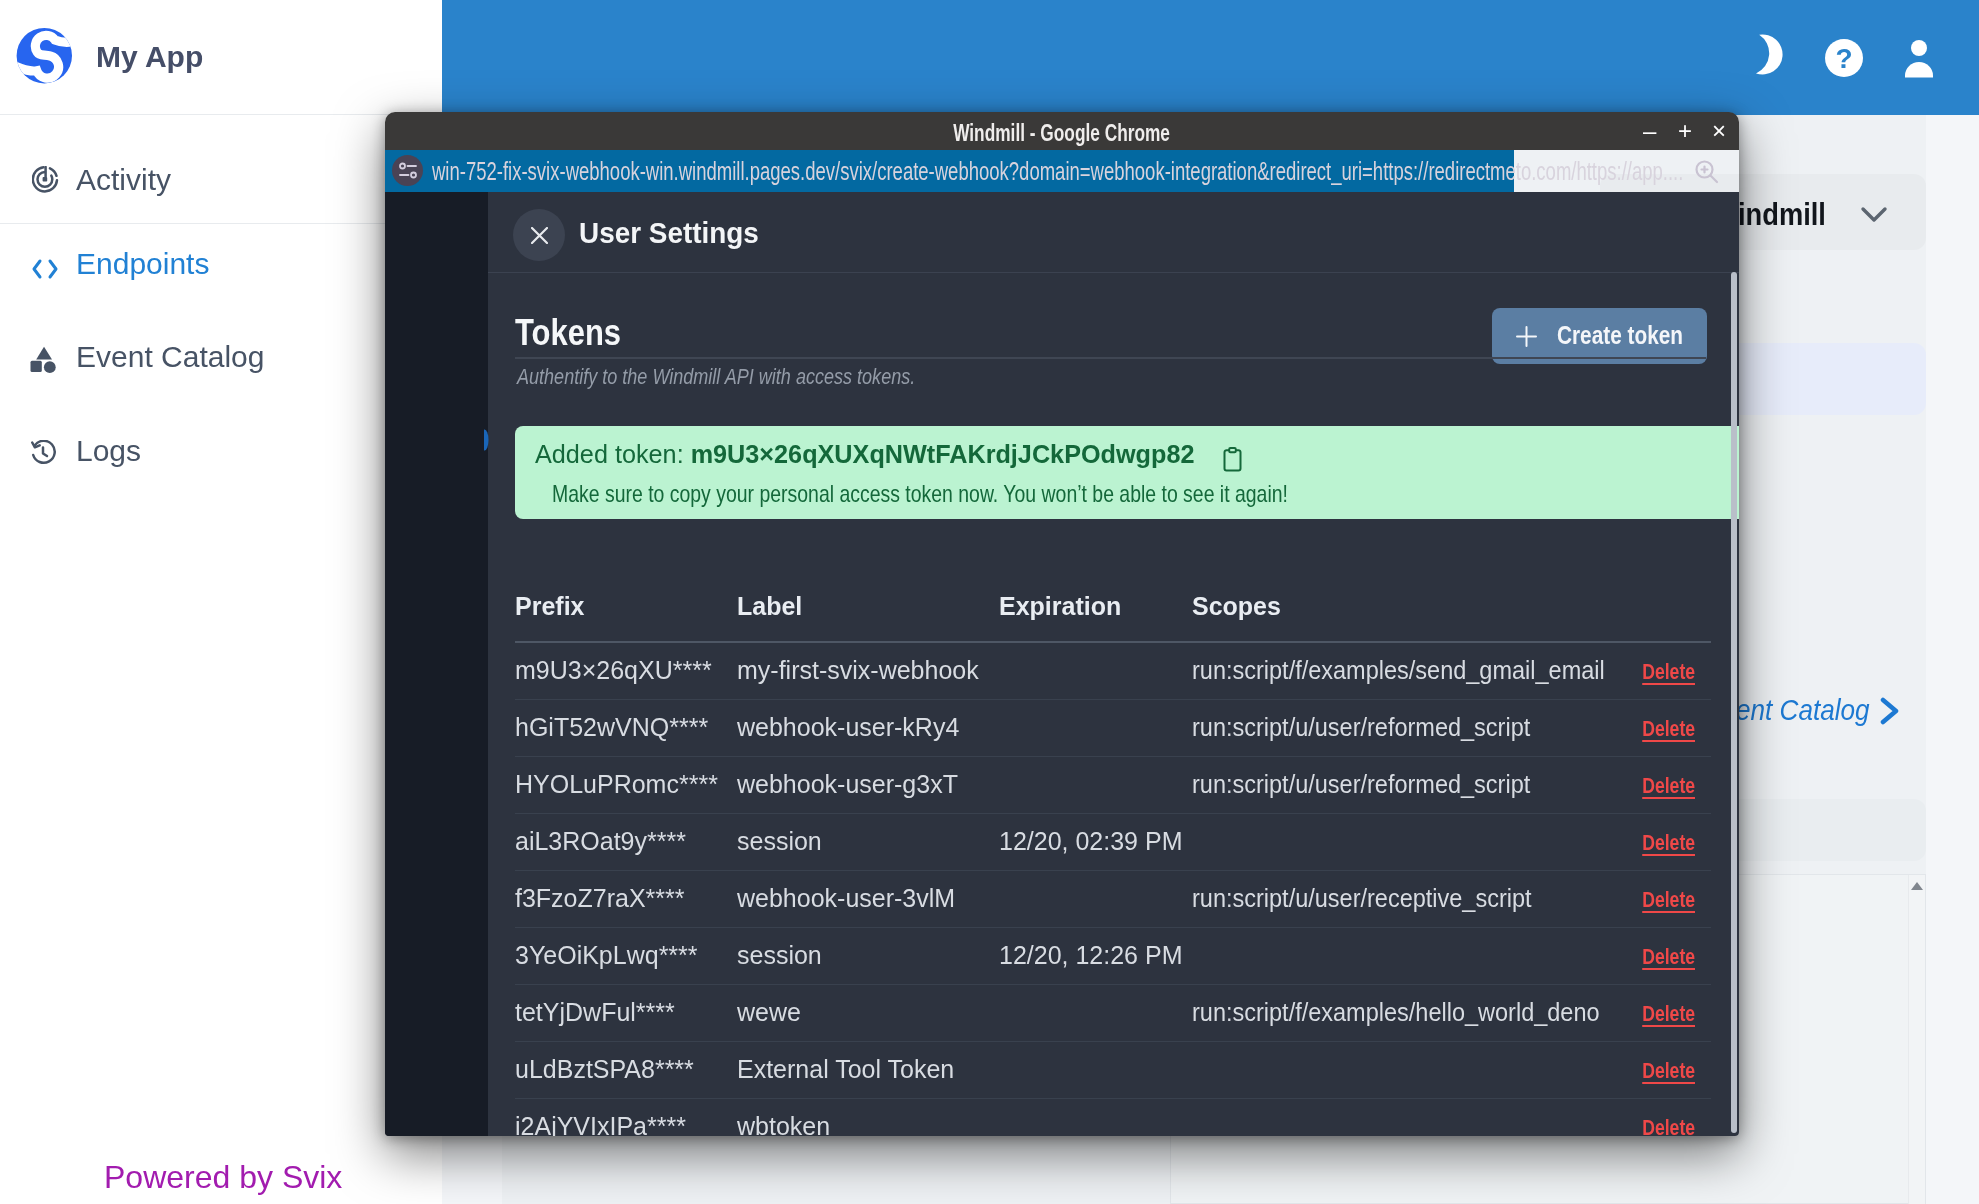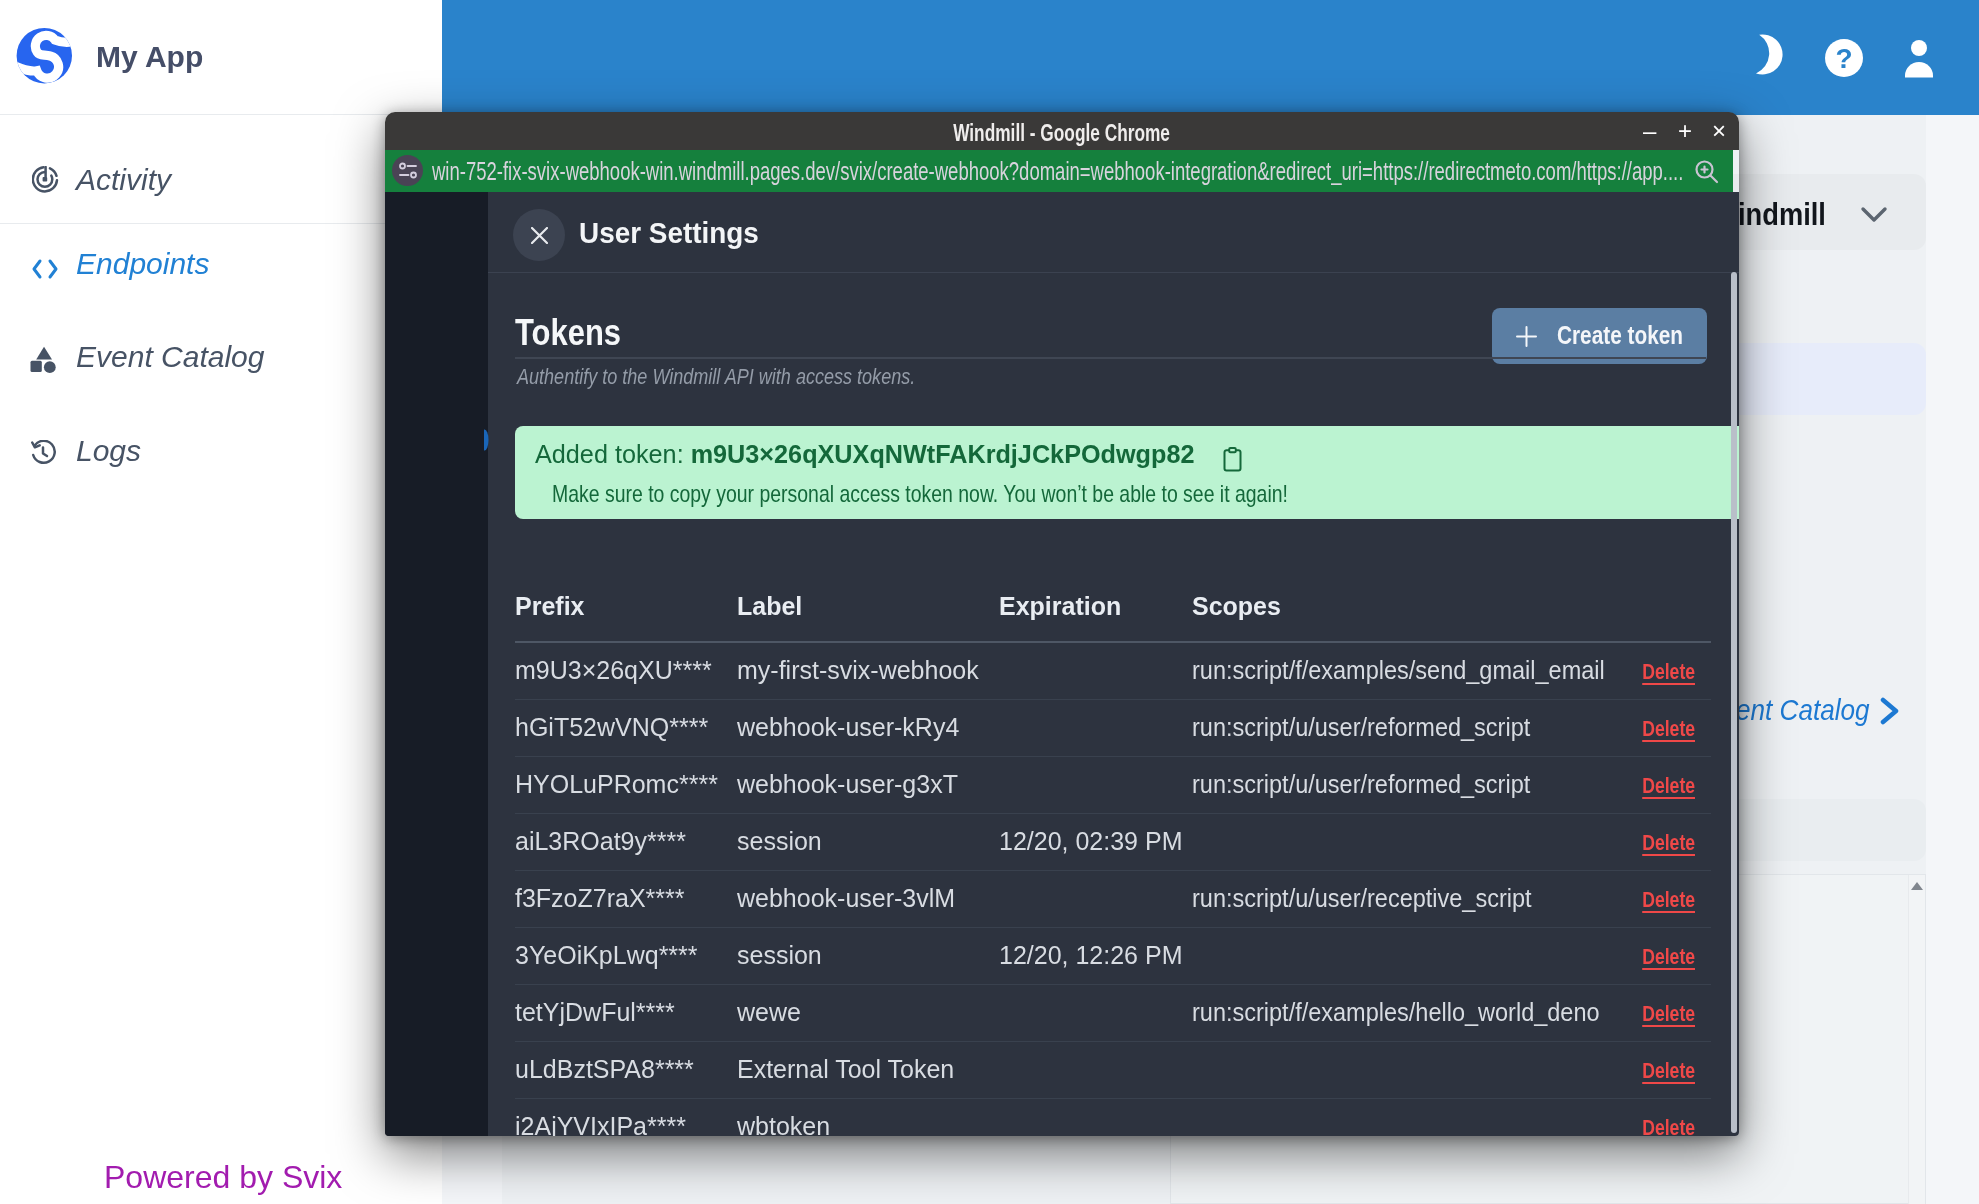--- a/index.html
+++ b/index.html
@@ -7,35 +7,35 @@
   .abs { position:absolute; }
   .sx { display:inline-block; transform-origin:0 50%; white-space:nowrap; }
 
   
   #topbar { left:442px; top:0; width:1537px; height:115px; background:#2a83cb; }
   #sidebar { left:0; top:0; width:442px; height:1204px; background:#fff; }
   .sdiv { position:absolute; left:0; width:442px; height:1px; background:#e8ebee; }
   #mainbg { left:442px; top:115px; width:1537px; height:1089px; background:#f4f6f9; }
   #contentpane { left:502px; top:115px; width:1424px; height:1089px; background:#eef1f4; }
 
-  .navitem { position:absolute; left:76px; font-size:30px; color:#475365;font-style:italic; }
+  .navitem { position:absolute; left:76px; font-size:30px; color:#475365; }
   .navblue { color:#2181d4; }
 
   
   .windbox { left:1600px; top:174px; width:326px; height:76px; background:#e8ebee; border-radius:12px; }
   .bluebox { left:1600px; top:343px; width:326px; height:72px; background:#e7ecfa; border-radius:12px; }
   .graybox2 { left:1600px; top:799px; width:326px; height:62px; background:#e9edf0; border-radius:12px; }
   .whitepanel { left:1170px; top:874px; width:756px; height:330px; background:#f0f3f5; border:1px solid #e2e6ea; }
   .ptrack { left:1908px; top:875px; width:17px; height:329px; background:#f2f4f6; border-left:1px solid #e7eaed; }
 
   
   #cwin { left:385px; top:112px; width:1354px; height:1024px; border-radius:10px 10px 4px 4px;
           box-shadow:0 18px 50px rgba(0,0,0,.5), 0 2px 14px rgba(0,0,0,.35); overflow:hidden; }
   #titlebar { left:0; top:0; width:1354px; height:38px; background:#3a3938; }
-  #urlbar { left:0; top:38px; width:1348px; height:42px; background:#15803d; }
+  #urlbar { left:0; top:38px; width:1129px; height:42px; background:#0369a1; }
   #cbody { left:0; top:80px; width:1354px; height:944px; background:#2d333f; }
   #leftstrip { left:0; top:0; width:103px; height:944px; background:#171c26; }
 
   .wtitle { position:absolute; width:100%; top:7px; text-align:center; color:#efedec; font-size:24px; font-weight:bold; }
   .wctrl { position:absolute; top:5px; color:#fff; font-size:24px; }
 
   
   .musr { left:194px; top:24px; color:#f3f5f7; font-size:30px; font-weight:bold; }
   .xcirc { left:128px; top:17px; width:52px; height:52px; border-radius:50%; background:#3c4351; }
   .hdiv { position:absolute; left:103px; width:1251px; height:1px; background:#3b4250; }

